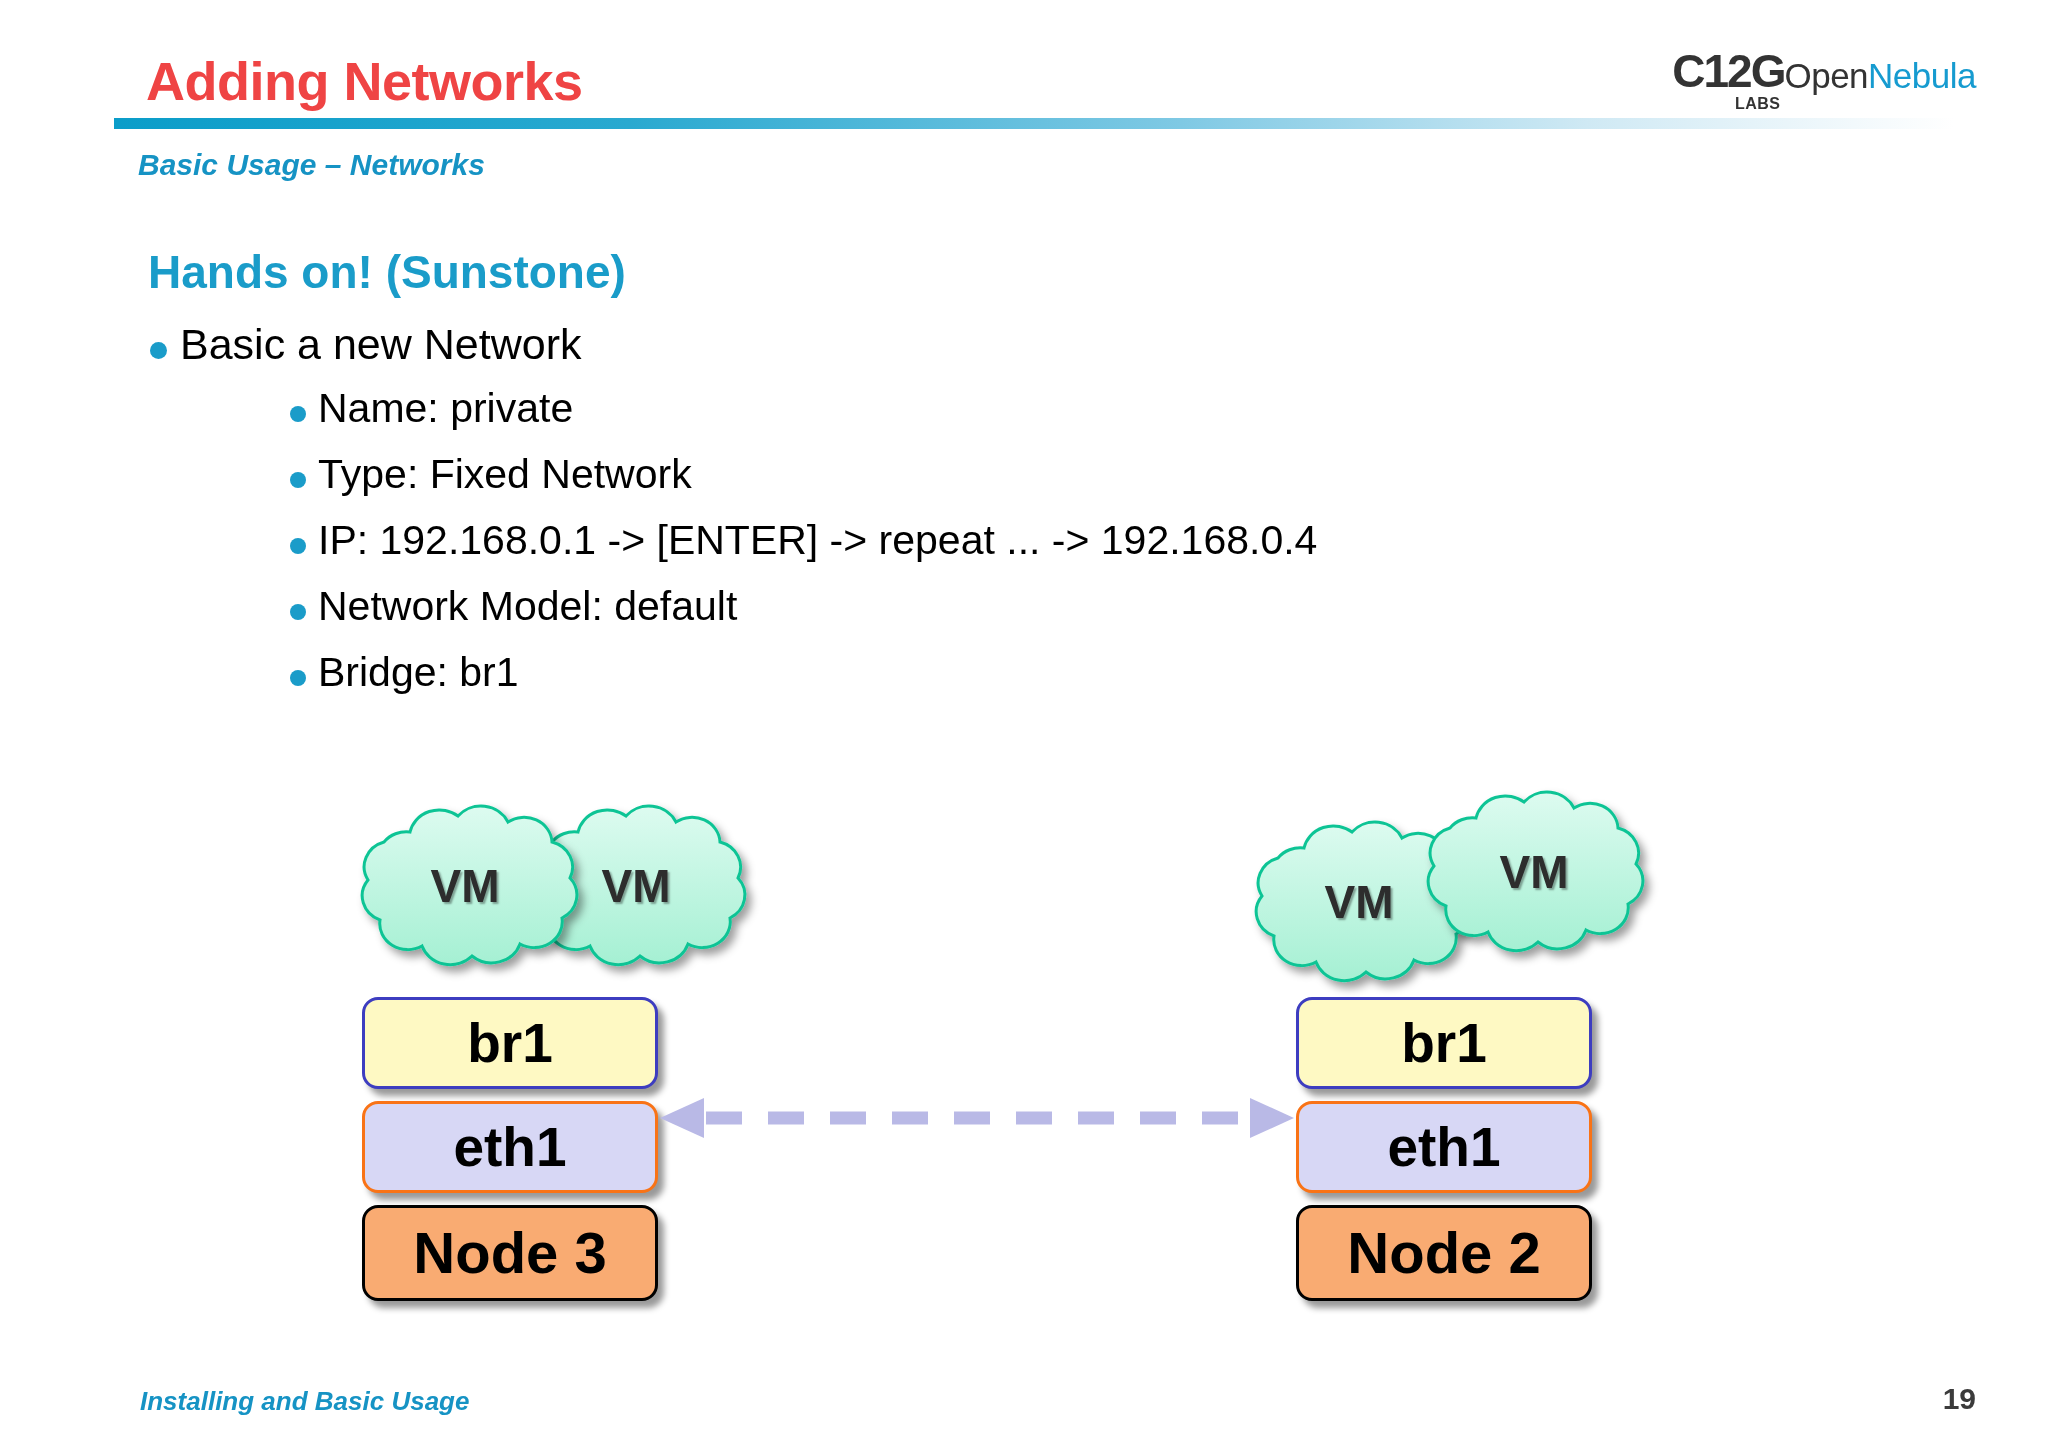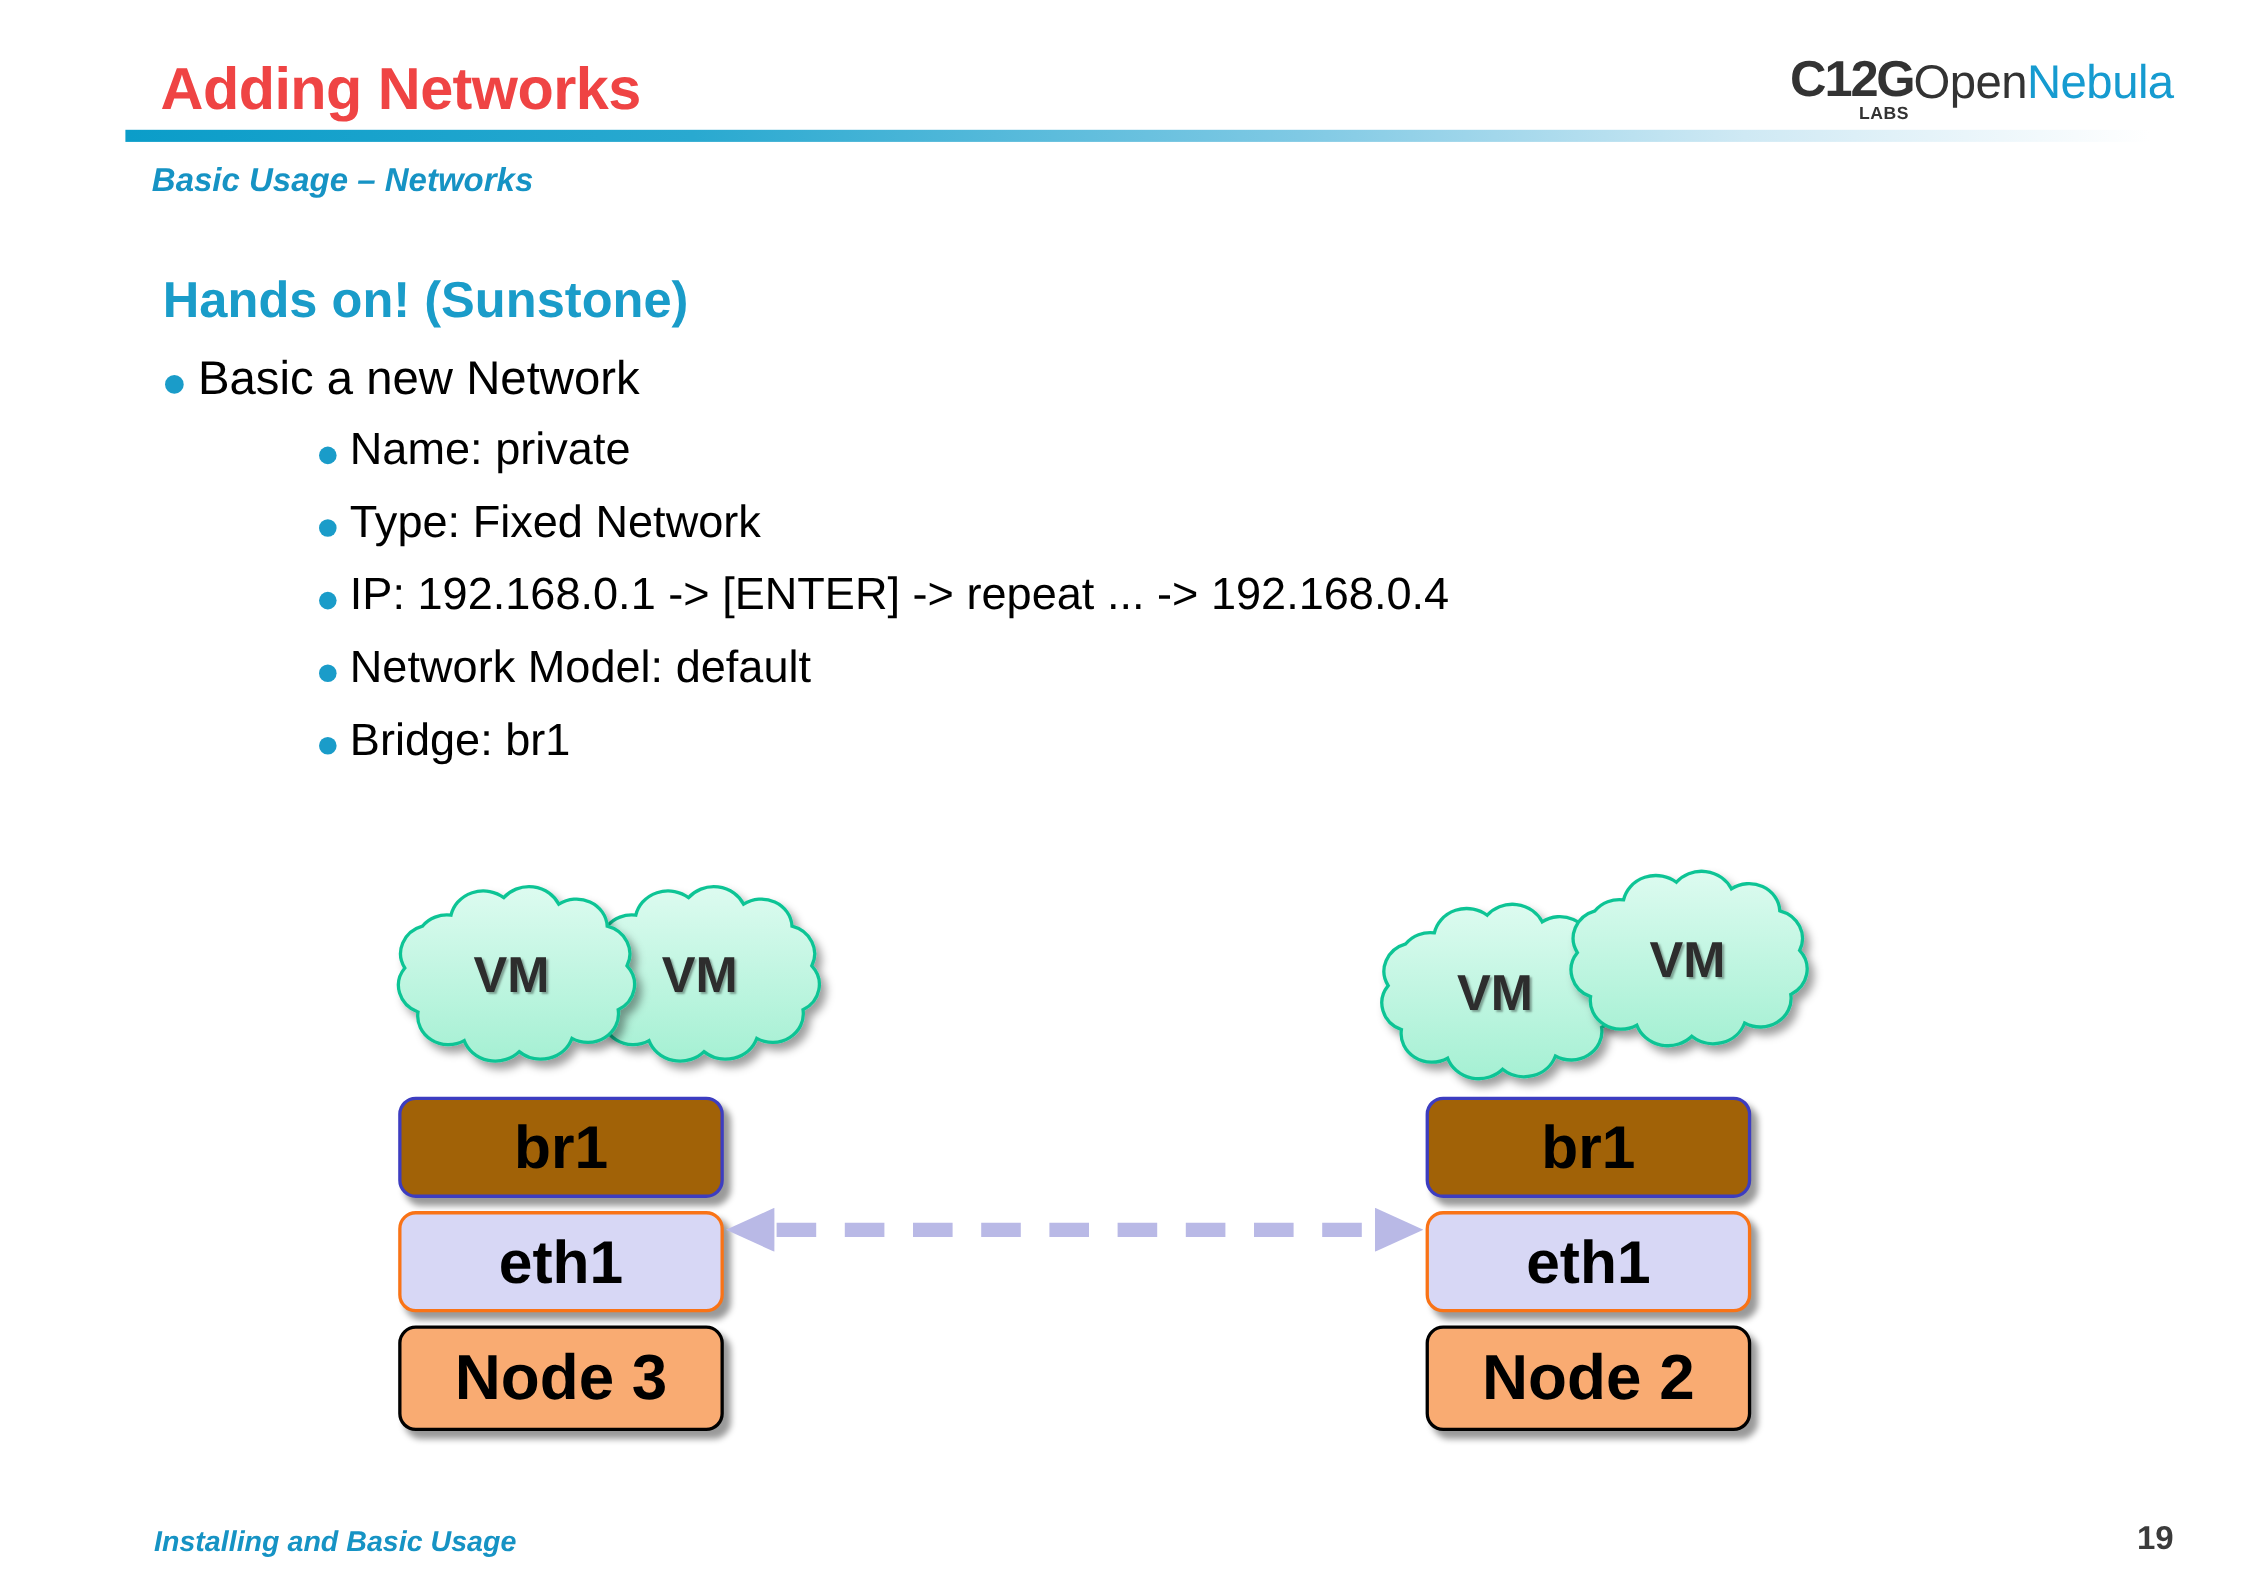--- a/index.html
+++ b/index.html
@@ -58,21 +58,21 @@
   .logo-c12g-sub {
     font-size: 16px;
     font-weight: bold;
     color: #333333;
     letter-spacing: 0.5px;
     margin-top: 2px;
     align-self: flex-end;
     margin-right: 4px;
   }
   .logo-nebula {
-    font-size: 43px;
+    font-size: 35px;
     font-weight: normal;
     letter-spacing: -0.5px;
     line-height: 1;
     padding-bottom: 10px;
   }
   .logo-nebula .open { color: #333333; }
   .logo-nebula .nebula { color: #169bd0; }
 
   .subtitle {
     position: absolute;
@@ -185,21 +185,21 @@
     box-shadow: 6px 7px 6px rgba(0,0,0,0.40);
     margin-top: 12px;
   }
   .box-label {
     font-size: 55px;
     font-weight: bold;
     color: #000000;
     line-height: 1;
   }
   .box-br {
-    background: #a16207;
+    background: #fef9c3;
     border: 3px solid #3d3dc0;
   }
   .box-eth {
     background: #d7d7f5;
     border: 3px solid #f97316;
   }
   .box-node {
     background: #f9ab72;
     border: 3px solid #000000;
     height: 96px;

